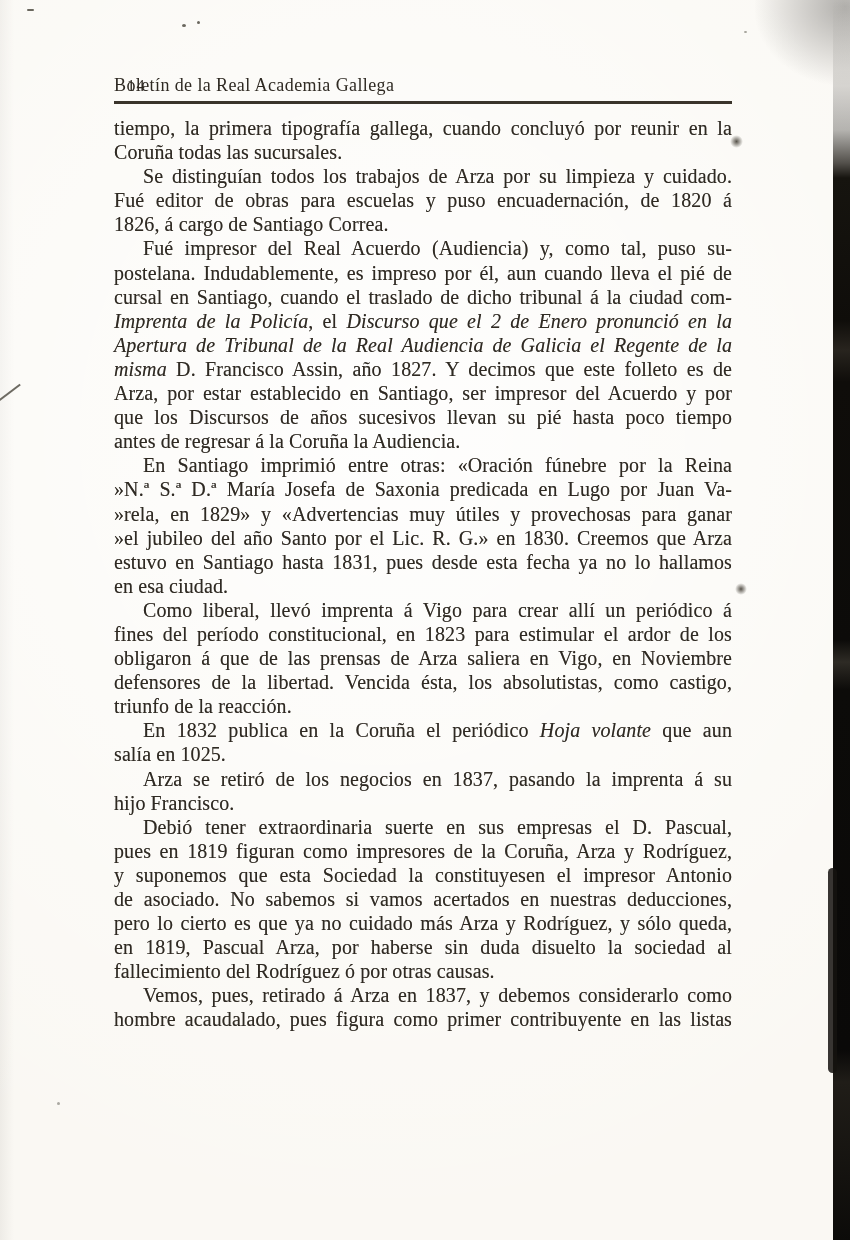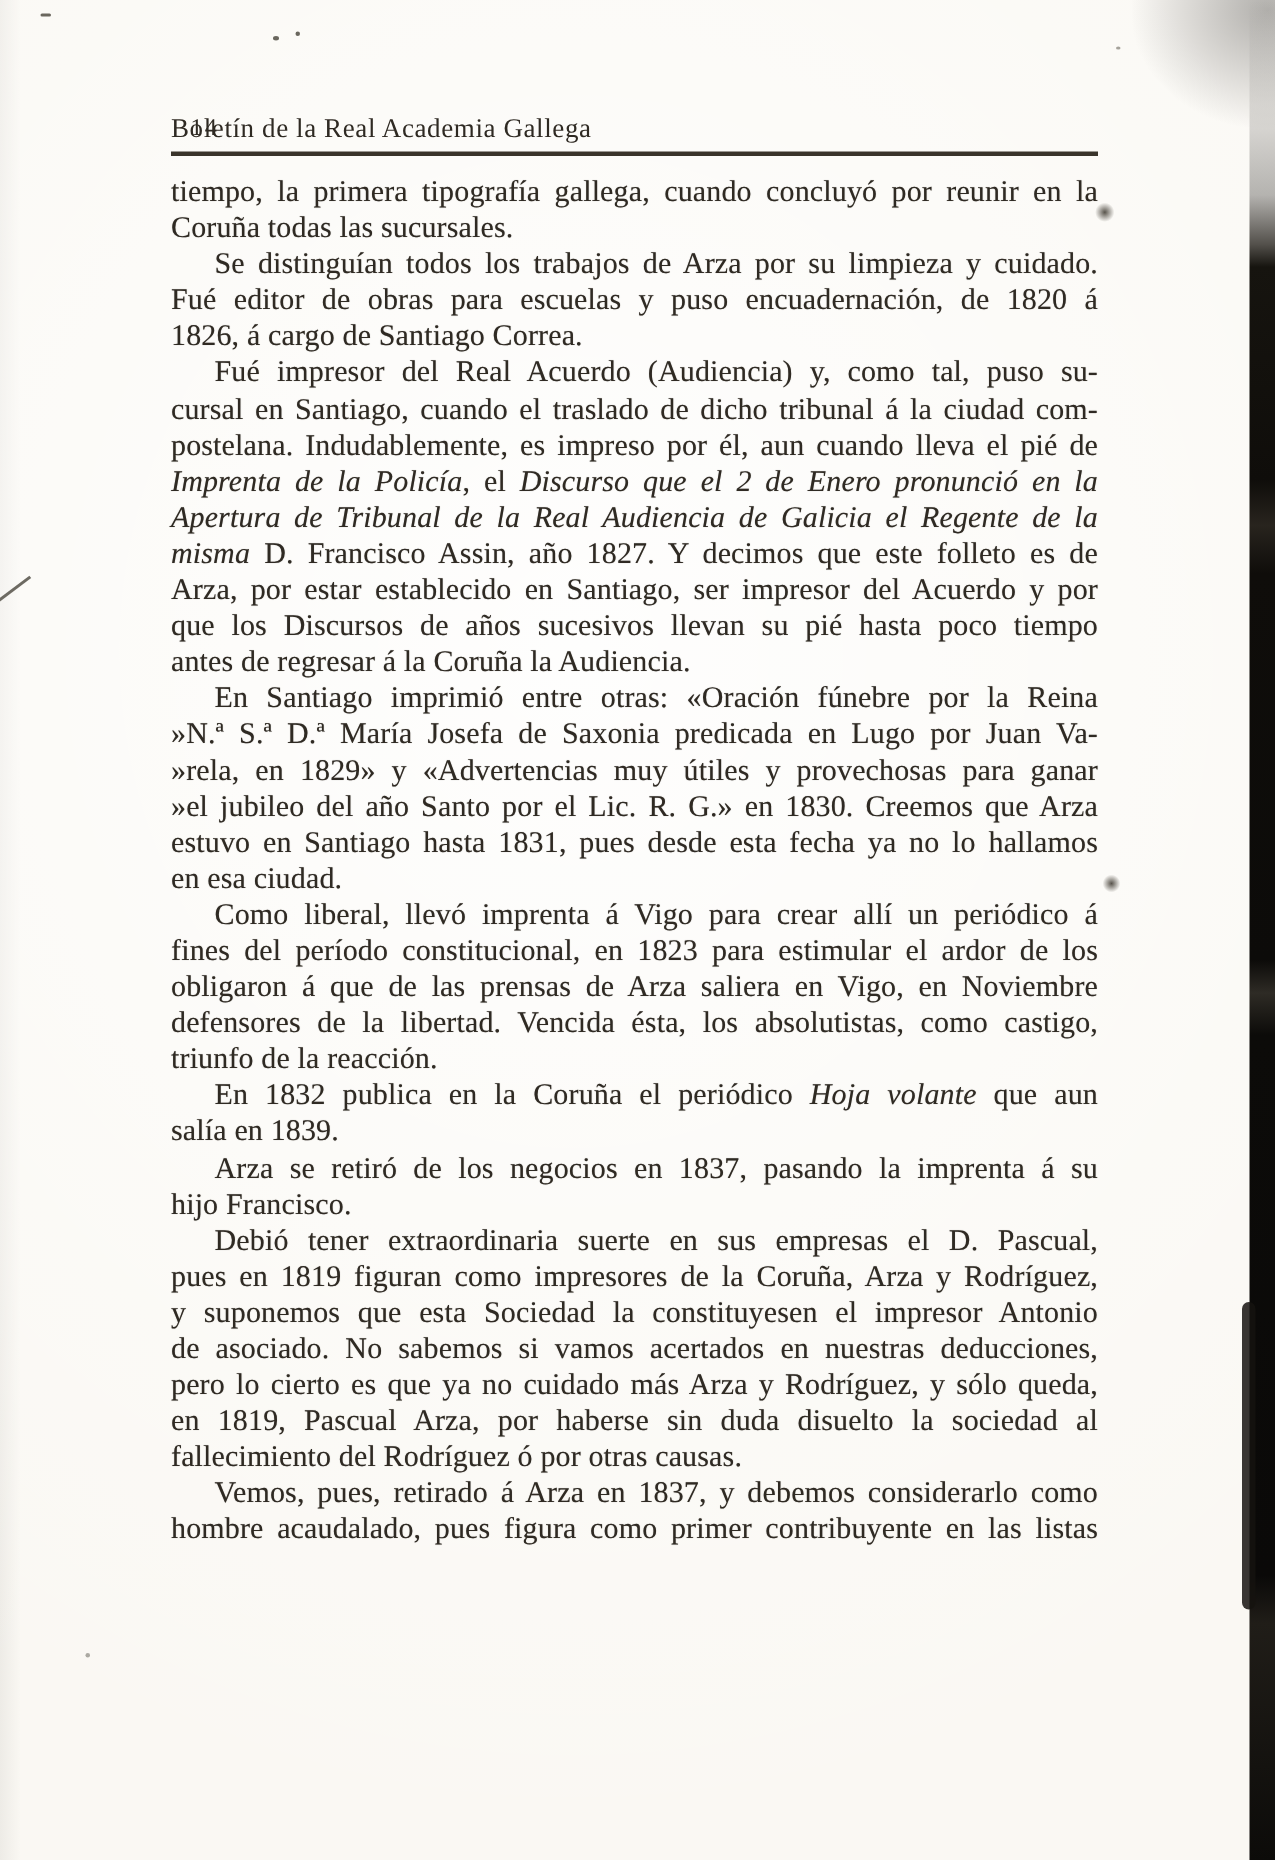--- a/index.html
+++ b/index.html
@@ -84,22 +84,22 @@
     </div>
 
     <div class="para">
       <div class="line ind">Se distinguían todos los trabajos de Arza por su limpieza y cuidado.</div>
       <div class="line">Fué editor de obras para escuelas y puso encuadernación, de 1820 á</div>
       <div class="line last">1826, á cargo de Santiago Correa.</div>
     </div>
 
     <div class="para">
       <div class="line ind">Fué impresor del Real Acuerdo (Audiencia) y, como tal, puso su-</div>
+      <div class="line">postelana. Indudablemente, es impreso por él, aun cuando lleva el pié de</div>
       <div class="line">cursal en Santiago, cuando el traslado de dicho tribunal á la ciudad com-</div>
-      <div class="line">postelana. Indudablemente, es impreso por él, aun cuando lleva el pié de</div>
       <div class="line"><span class="it">Imprenta de la Policía</span><span>, el </span><span class="it">Discurso que el 2 de Enero pronunció en la</span></div>
       <div class="line it">Apertura de Tribunal de la Real Audiencia de Galicia el Regente de la</div>
       <div class="line"><span class="it">misma</span><span> D. Francisco Assin, año 1827. Y decimos que este folleto es de</span></div>
       <div class="line">Arza, por estar establecido en Santiago, ser impresor del Acuerdo y por</div>
       <div class="line">que los Discursos de años sucesivos llevan su pié hasta poco tiempo</div>
       <div class="line last">antes de regresar á la Coruña la Audiencia.</div>
     </div>
 
     <div class="para">
       <div class="line ind">En Santiago imprimió entre otras: «Oración fúnebre por la Reina</div>
@@ -113,21 +113,21 @@
     <div class="para">
       <div class="line ind">Como liberal, llevó imprenta á Vigo para crear allí un periódico á</div>
       <div class="line">fines del período constitucional, en 1823 para estimular el ardor de los</div>
       <div class="line">obligaron á que de las prensas de Arza saliera en Vigo, en Noviembre</div>
       <div class="line">defensores de la libertad. Vencida ésta, los absolutistas, como castigo,</div>
       <div class="line last">triunfo de la reacción.</div>
     </div>
 
     <div class="para">
       <div class="line ind"><span>En 1832 publica en la Coruña el periódico </span><span class="it">Hoja volante</span><span> que aun</span></div>
-      <div class="line last">salía en 1839.</div>
+      <div class="line last">salía en 1025.</div>
     </div>
 
     <div class="para">
       <div class="line ind">Arza se retiró de los negocios en 1837, pasando la imprenta á su</div>
       <div class="line last">hijo Francisco.</div>
     </div>
 
     <div class="para">
       <div class="line ind">Debió tener extraordinaria suerte en sus empresas el D. Pascual,</div>
       <div class="line">pues en 1819 figuran como impresores de la Coruña, Arza y Rodríguez,</div>

